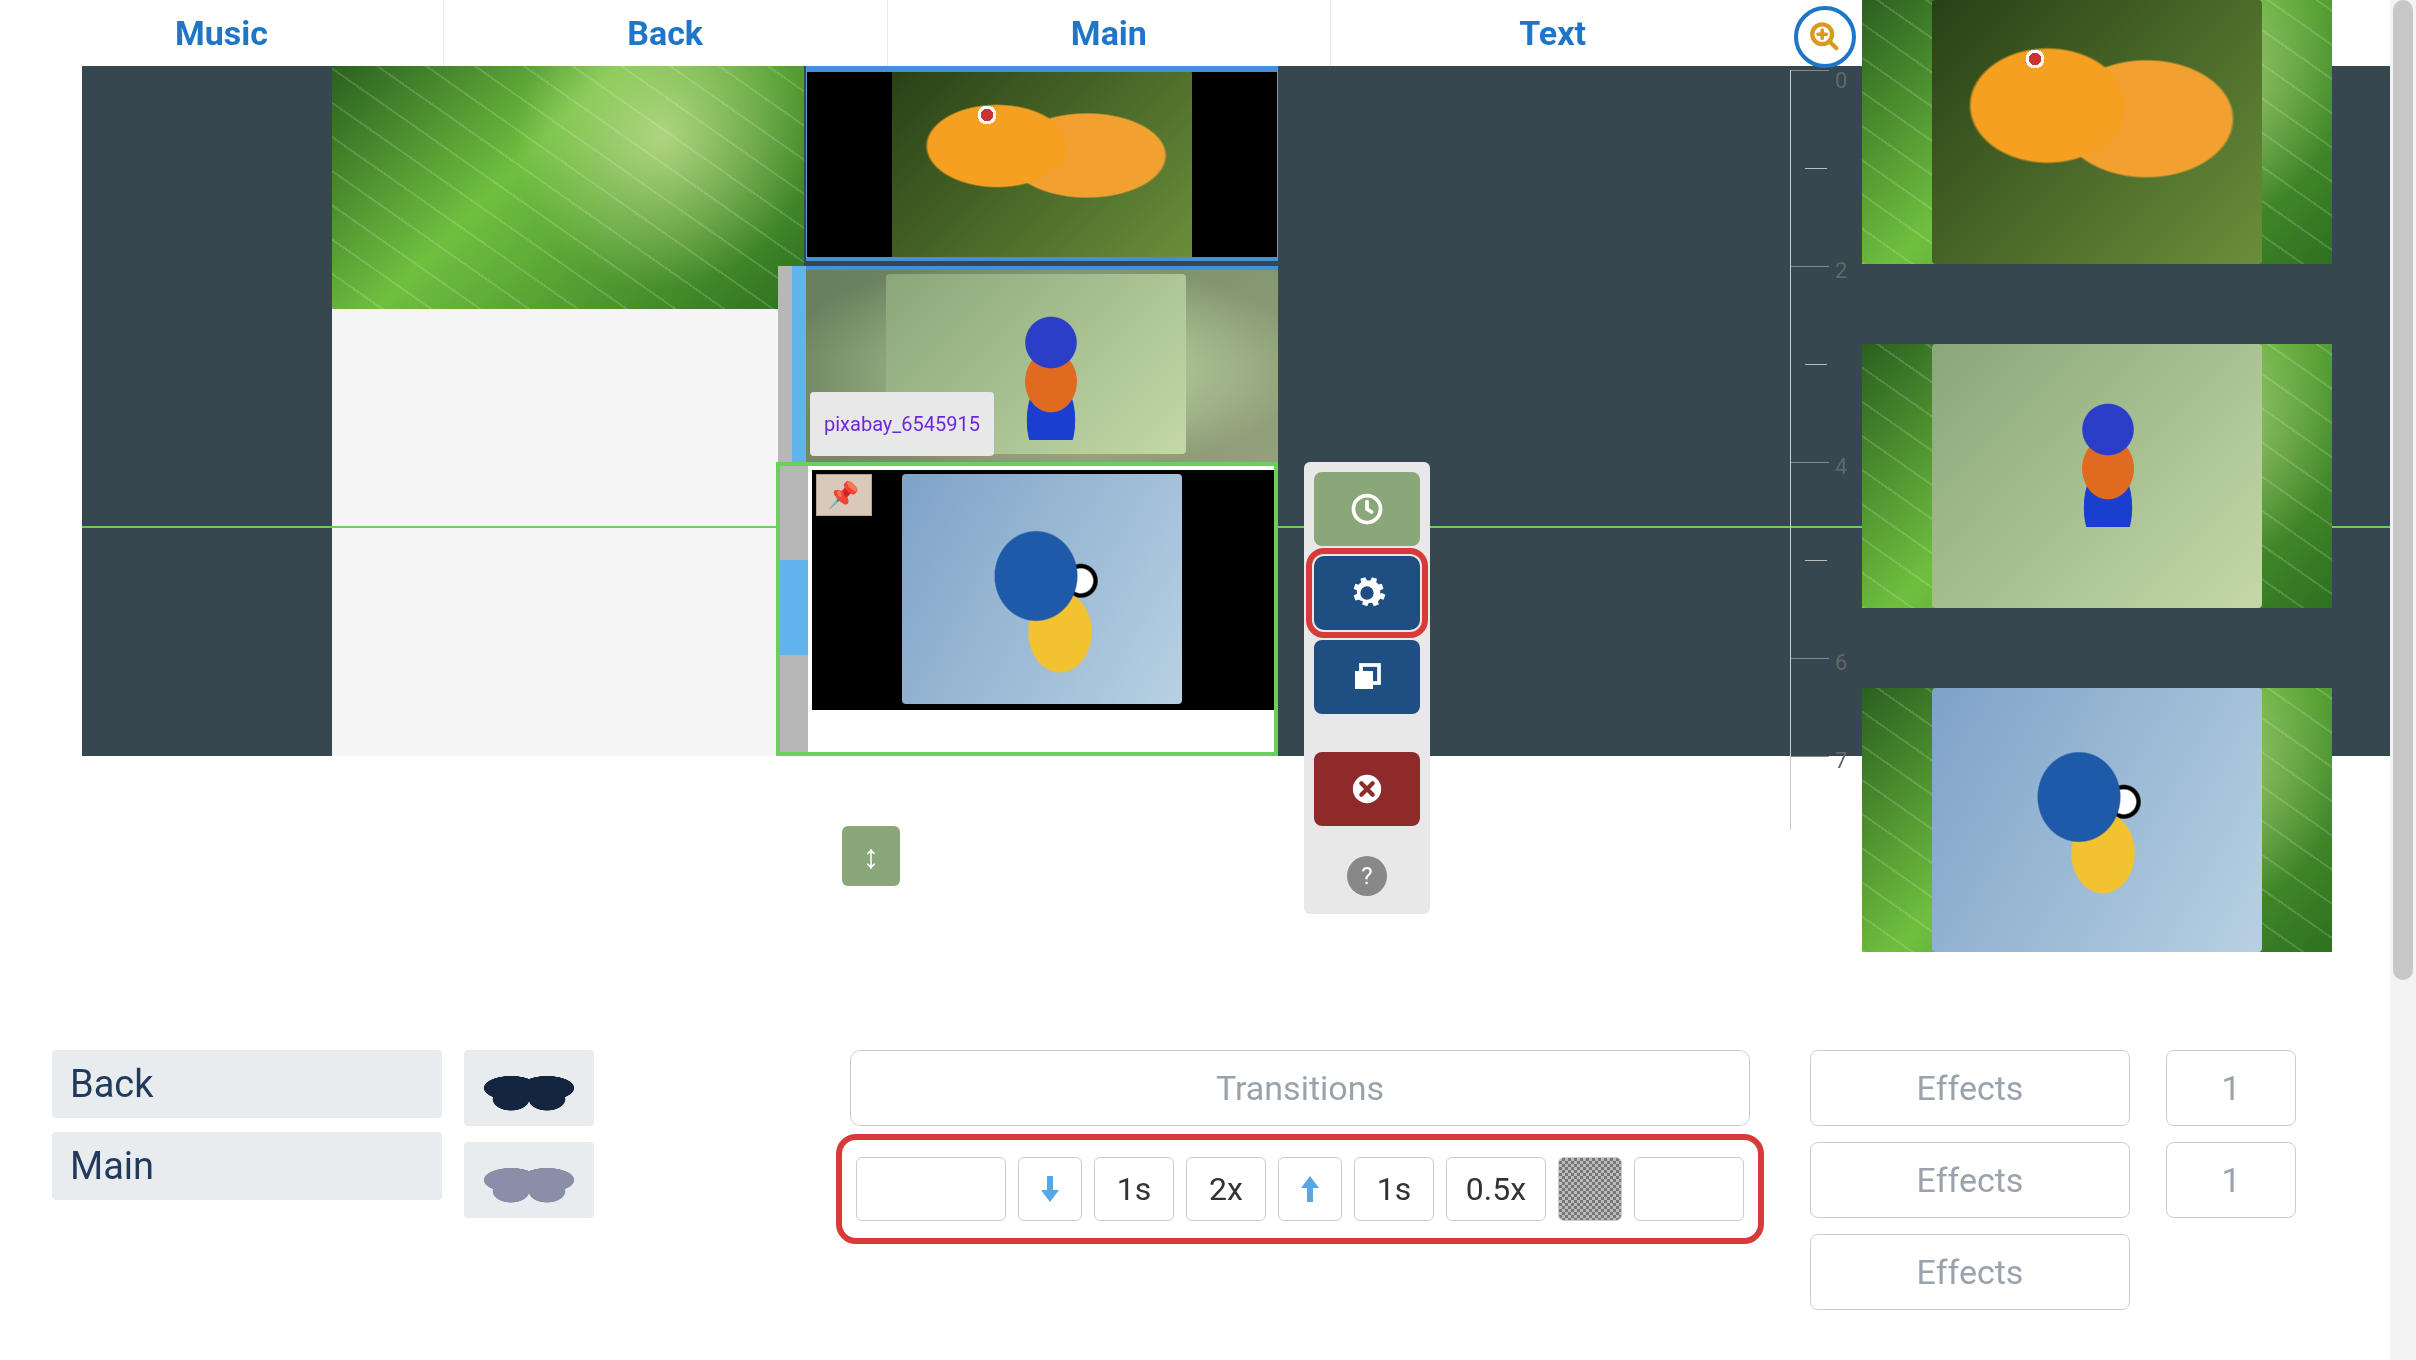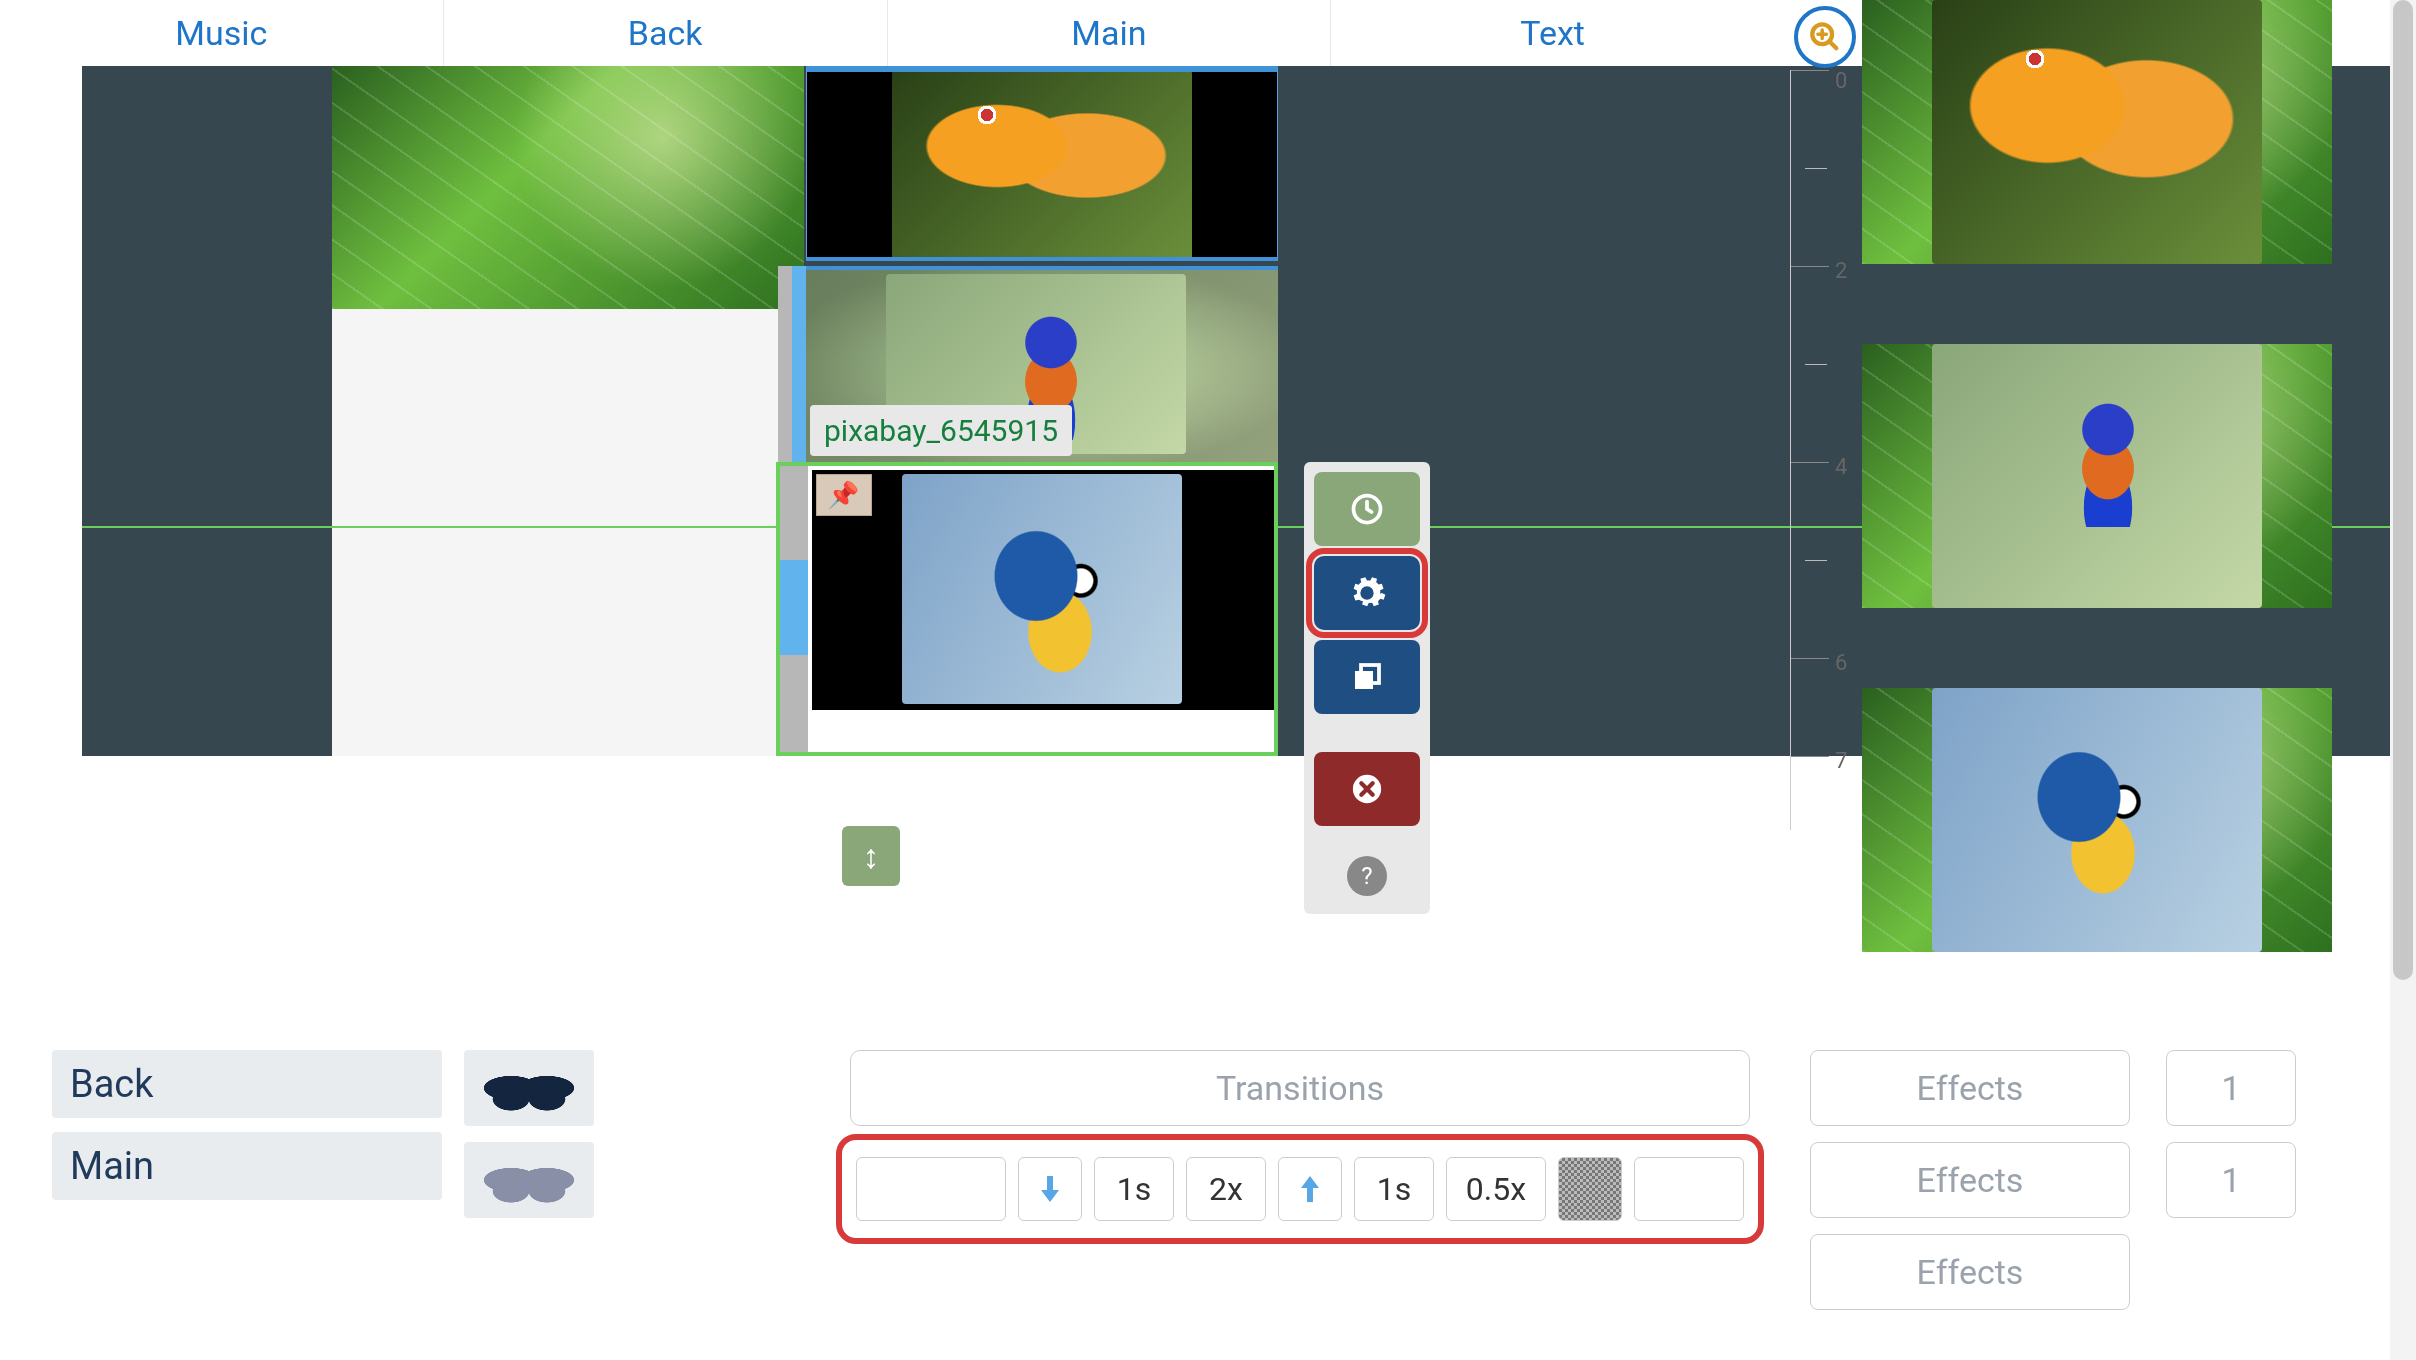--- a/index.html
+++ b/index.html
@@ -8,20 +8,21 @@
     background: #fff;
     width: 2416px;
     height: 1360px;
     overflow: hidden;
     position: relative;
   }
   .top-tabs {
     display: flex;
     height: 66px;
     width: 1774px;
+    font-weight: bold;
   }
   .top-tab {
     flex: 1;
     color: #1f76c8;
     font-size: 34px;
     display: flex;
     align-items: center;
     justify-content: center;
     border-right: 1px solid #e8e8e8;
     cursor: pointer;
@@ -154,22 +155,22 @@
     width: 472px; height: 196px;
     border-top: 4px solid #3f92d8;
     background:
       radial-gradient(ellipse at 50% 50%, rgba(0,0,0,0) 30%, rgba(0,0,0,0.25) 80%),
       linear-gradient(135deg,#8aa77a,#c4d8a6);
     overflow:hidden;
   }
   .clip2 .parrot-blue{ position:absolute; left:80px; top:4px; }
   .tooltip {
     position:absolute; left:4px; bottom:6px;
-    background:#e8e8e8; color:#15803d; font-size:30px;
-    padding: 8px 14px; border-radius:4px;
+    background:#e8e8e8; color:#6d28d9; font-size:20px;
+    padding: 20px 14px; border-radius:4px;
   }
   .clip3-wrap {
     position:absolute;
     left: 694px; top: 396px;
     width: 502px; height: 294px;
     border: 4px solid #6bcf5c;
     background:#fff;
   }
   .clip3-handle {
     position:absolute; left:0; top:0; width:28px; height:100%;

